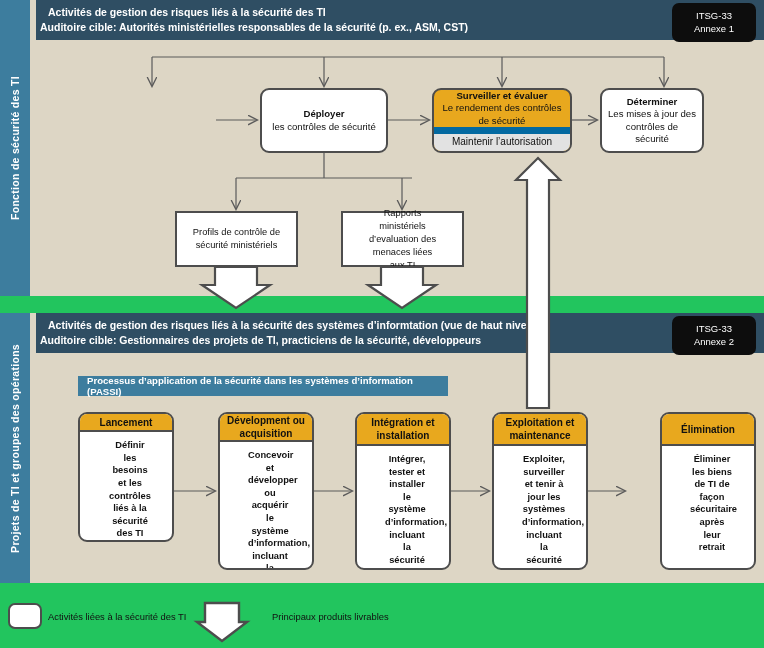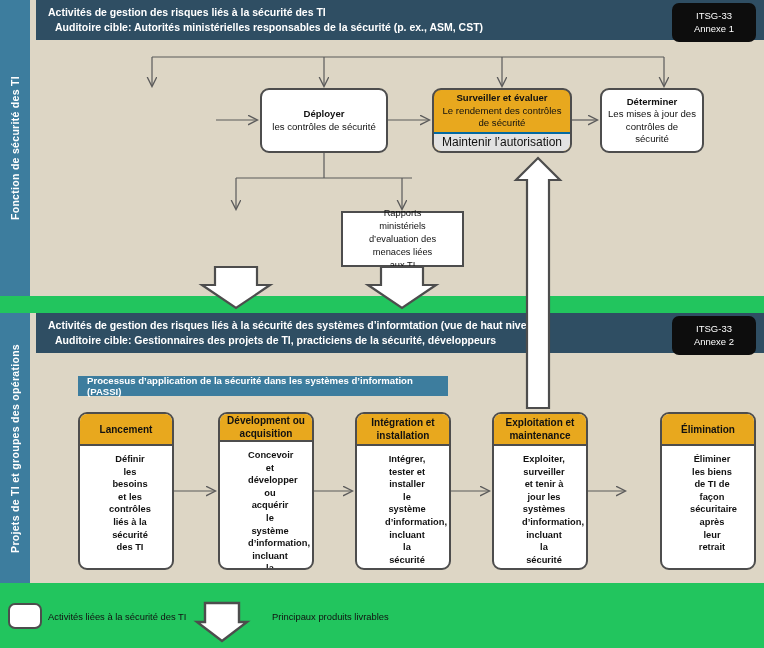--- a/index.html
+++ b/index.html
@@ -9,37 +9,37 @@
   
   .sidebar{position:absolute;left:0;width:30px;background:#3d7d9e;color:#ffffff;
            display:flex;align-items:center;justify-content:center;}
   .sidebar span{writing-mode:vertical-rl;transform:rotate(180deg);
                 font-size:10.5px;font-weight:bold;letter-spacing:.3px;white-space:nowrap;}
 
   
   .panel{position:absolute;background:#ddd6c5;}
   .panel-head{position:absolute;background:#2f4e63;color:#fff;}
   .panel-head .l1{position:absolute;left:12px;top:6px;font-size:10.5px;font-weight:bold;white-space:nowrap;}
-  .panel-head .l2{position:absolute;left:19px;top:21px;font-size:10.5px;font-weight:bold;white-space:nowrap;}
+  .panel-head .l2{position:absolute;left:4px;top:21px;font-size:10.5px;font-weight:bold;white-space:nowrap;}
   .badge{position:absolute;background:#0d0d0d;color:#ffffff;border-radius:7px;
          text-align:center;font-size:9.5px;line-height:13px;padding-top:6px;}
 
   
   .abox{position:absolute;background:#ffffff;border:2.5px solid #4d4d4d;border-radius:9px;
         box-sizing:border-box;display:flex;flex-direction:column;align-items:center;
         justify-content:center;text-align:center;color:#111;}
   .abox .t{font-size:9.6px;font-weight:bold;line-height:12.4px;}
   .abox .b{font-size:9.6px;line-height:12.4px;}
 
   .monbox{position:absolute;box-sizing:border-box;border:2.5px solid #4d4d4d;border-radius:9px;
           background:#e8a81e;overflow:hidden;display:flex;flex-direction:column;}
   .monbox .top{flex:1;display:flex;flex-direction:column;align-items:center;justify-content:center;
                text-align:center;color:#111;}
-  .monbox .sub{background:#e2e2e2;border-top:2px solid #0369a1;text-align:center;
-               font-size:12px;line-height:16px;height:17px;color:#111;}
+  .monbox .sub{background:#e2e2e2;border-top:7px solid #0369a1;text-align:center;
+               font-size:10px;line-height:16px;height:17px;color:#111;}
 
   
   .dbox{position:absolute;background:#ffffff;border:2.5px solid #4d4d4d;box-sizing:border-box;
         display:flex;align-items:center;justify-content:center;text-align:center;
         font-size:9.3px;line-height:13px;color:#111;}
 
   
   .sbox{position:absolute;box-sizing:border-box;border:2.5px solid #4d4d4d;border-radius:9px;
         background:#ffffff;overflow:hidden;display:flex;flex-direction:column;}
   .sbox .hd{background:#e8a81e;border-bottom:2.5px solid #4d4d4d;color:#111;
@@ -96,20 +96,23 @@
       <div class="b" style="font-size:9.6px;line-height:12.4px;padding:0 4px;">Le rendement des contrôles de sécurité</div>
     </div>
     <div class="sub">Maintenir l’autorisation</div>
   </div>
 
   <div class="abox" style="left:600px;top:88px;width:104px;height:65px;">
     <div class="t">Déterminer</div>
     <div class="b" style="padding:0 6px;">Les mises à jour des contrôles de sécurité</div>
   </div>
 
+  <div class="dbox" style="left:175px;top:211px;width:123px;height:56px;padding:0 6px;">
+    <span>Profils de contrôle de sécurité ministériels</span>
+  </div>
 
   <div class="dbox" style="left:341px;top:211px;width:123px;height:56px;padding:0 24px;">
     <span>Rapports ministériels d’evaluation des menaces liées aux TI</span>
   </div>
 
   <div class="sidebar" style="top:313px;height:270px;">
     <span>Projets de TI et groupes des opérations</span>
   </div>
 
   <div class="panel" style="left:30px;top:313px;width:734px;height:270px;"></div>
@@ -121,21 +124,21 @@
 
   <div class="badge" style="left:672px;top:316px;width:84px;height:33px;">
     <div>ITSG-33</div>
     <div>Annexe 2</div>
   </div>
 
   <div class="passi" style="left:78px;top:376px;width:370px;height:20px;">
     <span>Processus d’application de la sécurité dans les systèmes d’information (PASSI)</span>
   </div>
 
-  <div class="sbox" style="left:78px;top:412px;width:96px;height:158px;">
+  <div class="sbox" style="left:78px;top:412px;width:96px;height:130px;">
     <div class="hd" style="height:30px;">Lancement</div>
     <div class="bd">Définir les besoins et les contrôles liés à la sécurité des TI</div>
   </div>
 
   <div class="sbox" style="left:218px;top:412px;width:96px;height:158px;">
     <div class="hd" style="height:30px;">Dévelopment ou acquisition</div>
     <div class="bd">Concevoir et développer ou acquérir le système d’information, incluant la sécurité</div>
   </div>
 
   <div class="sbox" style="left:355px;top:412px;width:96px;height:158px;">

